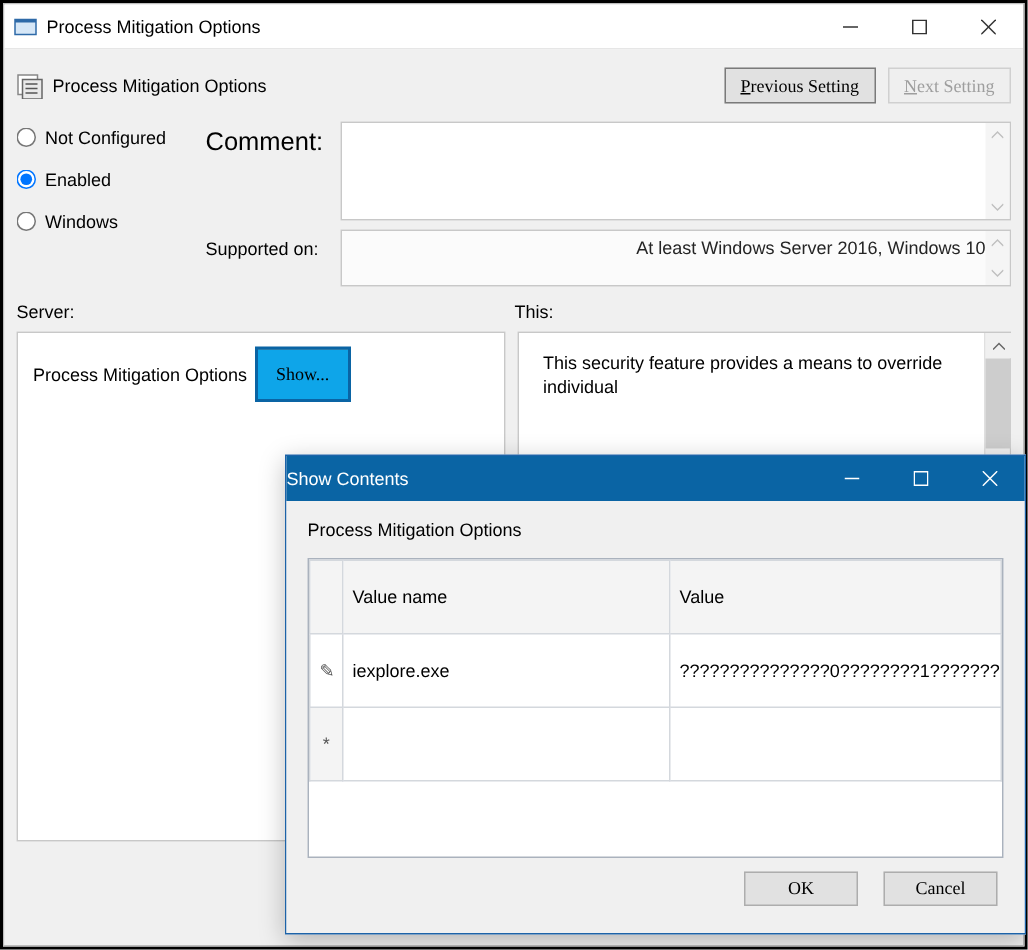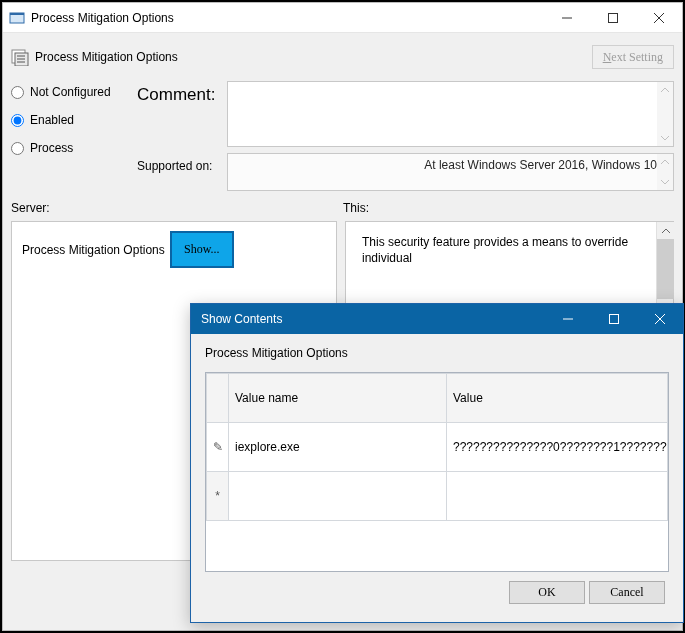--- a/index.html
+++ b/index.html
@@ -41,21 +41,21 @@
   .hdrbtn {
     height:24px; padding:0 10px; border:1px solid #adadad; background:#e1e1e1;
     font:12px "Segoe UI"; margin-left:8px;
   }
   .hdrbtn.active { background:#e1e1e1; border-color:#7a7a7a; }
   .hdrbtn.disabled { color:#9e9e9e; border-color:#d0d0d0; background:#efefef; }
   .hdrbtn u { text-decoration:underline; }
   
   .grid { display:grid; grid-template-columns: 122px 86px 1fr; column-gap:4px; row-gap:6px; margin-top:6px; }
   .radios { grid-column:1; grid-row:1 / span 2; display:flex; flex-direction:column; gap:14px; padding-top:4px; }
-  .radio { display:flex; align-items:center; gap:6px; font-size:12px; cursor:default; }
+  .radio { display:flex; align-items:flex-start; gap:6px; font-size:12px; cursor:default; }
   .radio input { margin:0; }
   .lblcomment { grid-column:2; grid-row:1; font-size:17px; padding-top:4px; }
   .commentbox {
     grid-column:3; grid-row:1; height:66px; border:1px solid #c8c8c8; background:#fff;
     position:relative;
   }
   .lblsupp { grid-column:2; grid-row:2; font-size:12px; padding-top:6px; }
   .suppbox {
     grid-column:3; grid-row:2; height:38px; border:1px solid #c8c8c8; background:#fbfbfb;
     position:relative; padding:4px 16px 4px 8px; font-size:12px; color:#252525;text-align:right;
@@ -95,40 +95,40 @@
   .helptext { font-size:12px; line-height:1.35; color:#000; }
   
   .dialog {
     position:absolute; left:190px; top:303px; width:494px; height:320px;
     background:#fff; border:1px solid #1d63a8;
     display:flex; flex-direction:column;
     box-shadow:0 4px 16px rgba(0,0,0,0.25);
   }
   .dtitlebar {
     height:30px; background:#0a64a4; color:#fff; display:flex; align-items:center;
-    padding-left:10px; font-size:12px;
+    font-size:12px;
   }
   .dtitletext { flex:1; }
   .dwinbtn { width:46px; height:30px; display:flex; align-items:center; justify-content:center; }
   .dwinbtn svg { stroke:#fff; }
   .dbody { flex:1; background:#f0f0f0; padding:12px 14px 6px 14px; display:flex; flex-direction:column; }
   .dheading { font-size:12px; margin-bottom:12px; }
   .dtable {
     border:1px solid #aab2bd; background:#fff; height:200px; overflow:hidden;
   }
   .dtable table { border-collapse:collapse; width:100%; table-layout:fixed; }
   .dtable th, .dtable td {
     border:1px solid #d4d8dd; height:20px; padding:17px 6px; font-size:12px; text-align:left;
     white-space:nowrap; overflow:hidden;
   }
   .dtable th { background:#f4f4f4; font-weight:400; }
   .dtable .gutter { width:22px; text-align:center; color:#555; background:#f4f4f4; }
   .dtable .gutter.sel { background:#fff; }
   .dfooter {
-    height:40px; display:flex; align-items:center; justify-content:flex-end; gap:4px; padding-right:4px;
+    height:40px; display:flex; align-items:center; justify-content:flex-end; gap:17px; padding-right:4px;
   }
   .dbtn {
     width:76px; height:23px; border:1px solid #adadad; background:#e1e1e1; font:12px "Segoe UI";
   }
 </style>
 </head>
 <body>
 
 <div class="mainwin">
   <div class="titlebar">
@@ -164,36 +164,37 @@
       <span class="hdricon">
         <svg width="18" height="18" viewBox="0 0 18 18">
             <rect x="1" y="2" width="13" height="13" fill="#fff" stroke="#888"></rect>
             <rect x="4" y="5" width="13" height="13" fill="#e9e9e9" stroke="#666"></rect>
             <line x1="6" y1="8" x2="14" y2="8" stroke="#555"></line>
             <line x1="6" y1="11" x2="14" y2="11" stroke="#555"></line>
             <line x1="6" y1="14" x2="14" y2="14" stroke="#555"></line>
           </svg>
       </span>
       <span class="hdrtitle">Process Mitigation Options</span>
+      <button class="hdrbtn active"><u>P</u><span>revious Setting</span></button>
       <button class="hdrbtn disabled"><u>N</u><span>ext Setting</span></button>
     </div>
 
     <div class="grid">
       <div class="radios">
         <label class="radio">
             <input type="radio" name="st" style="">
             <span>Not Configured</span>
           </label>
         <label class="radio">
             <input type="radio" name="st" checked="" style="">
             <span>Enabled</span>
           </label>
         <label class="radio">
             <input type="radio" name="st" style="">
-            <span>Process</span>
+            <span>Windows</span>
           </label>
       </div>
       <div class="lblcomment">Comment:</div>
       <div class="commentbox">
         <div class="sbar">
           <div class="arrow">
               <svg width="8" height="6">
                 <polyline points="0,5 4,1 8,5"></polyline>
               </svg>
             </div>

